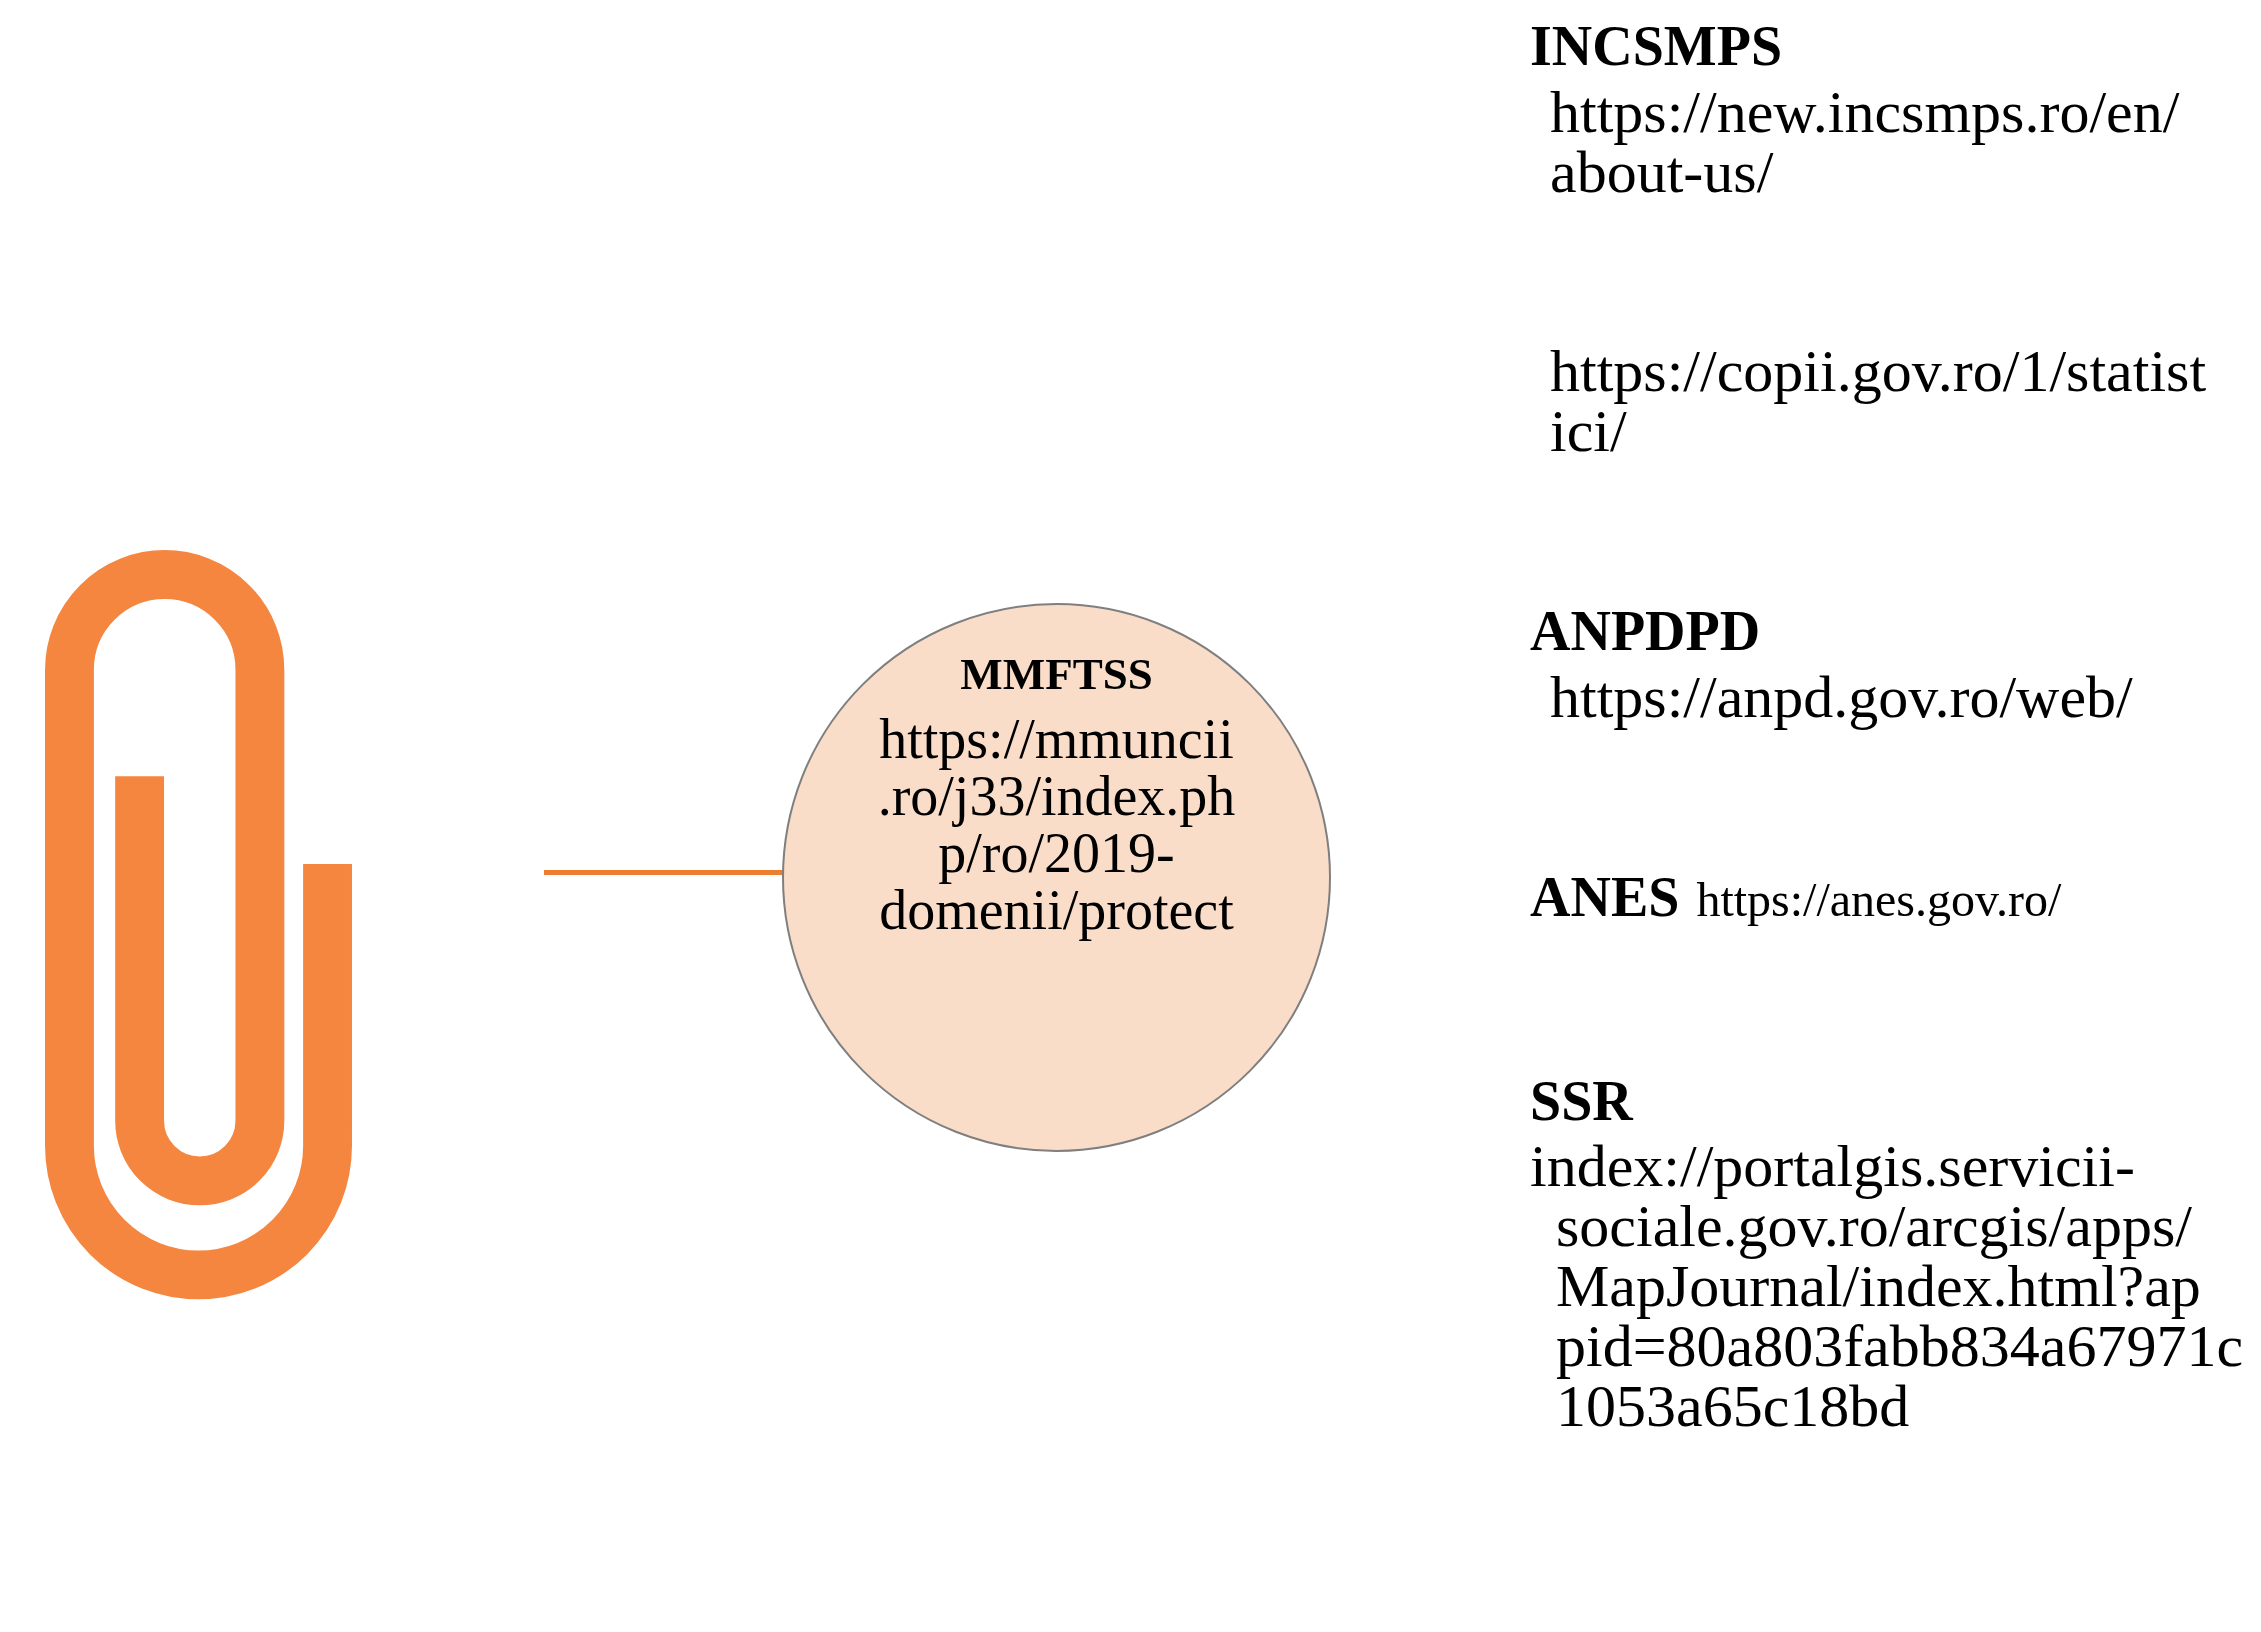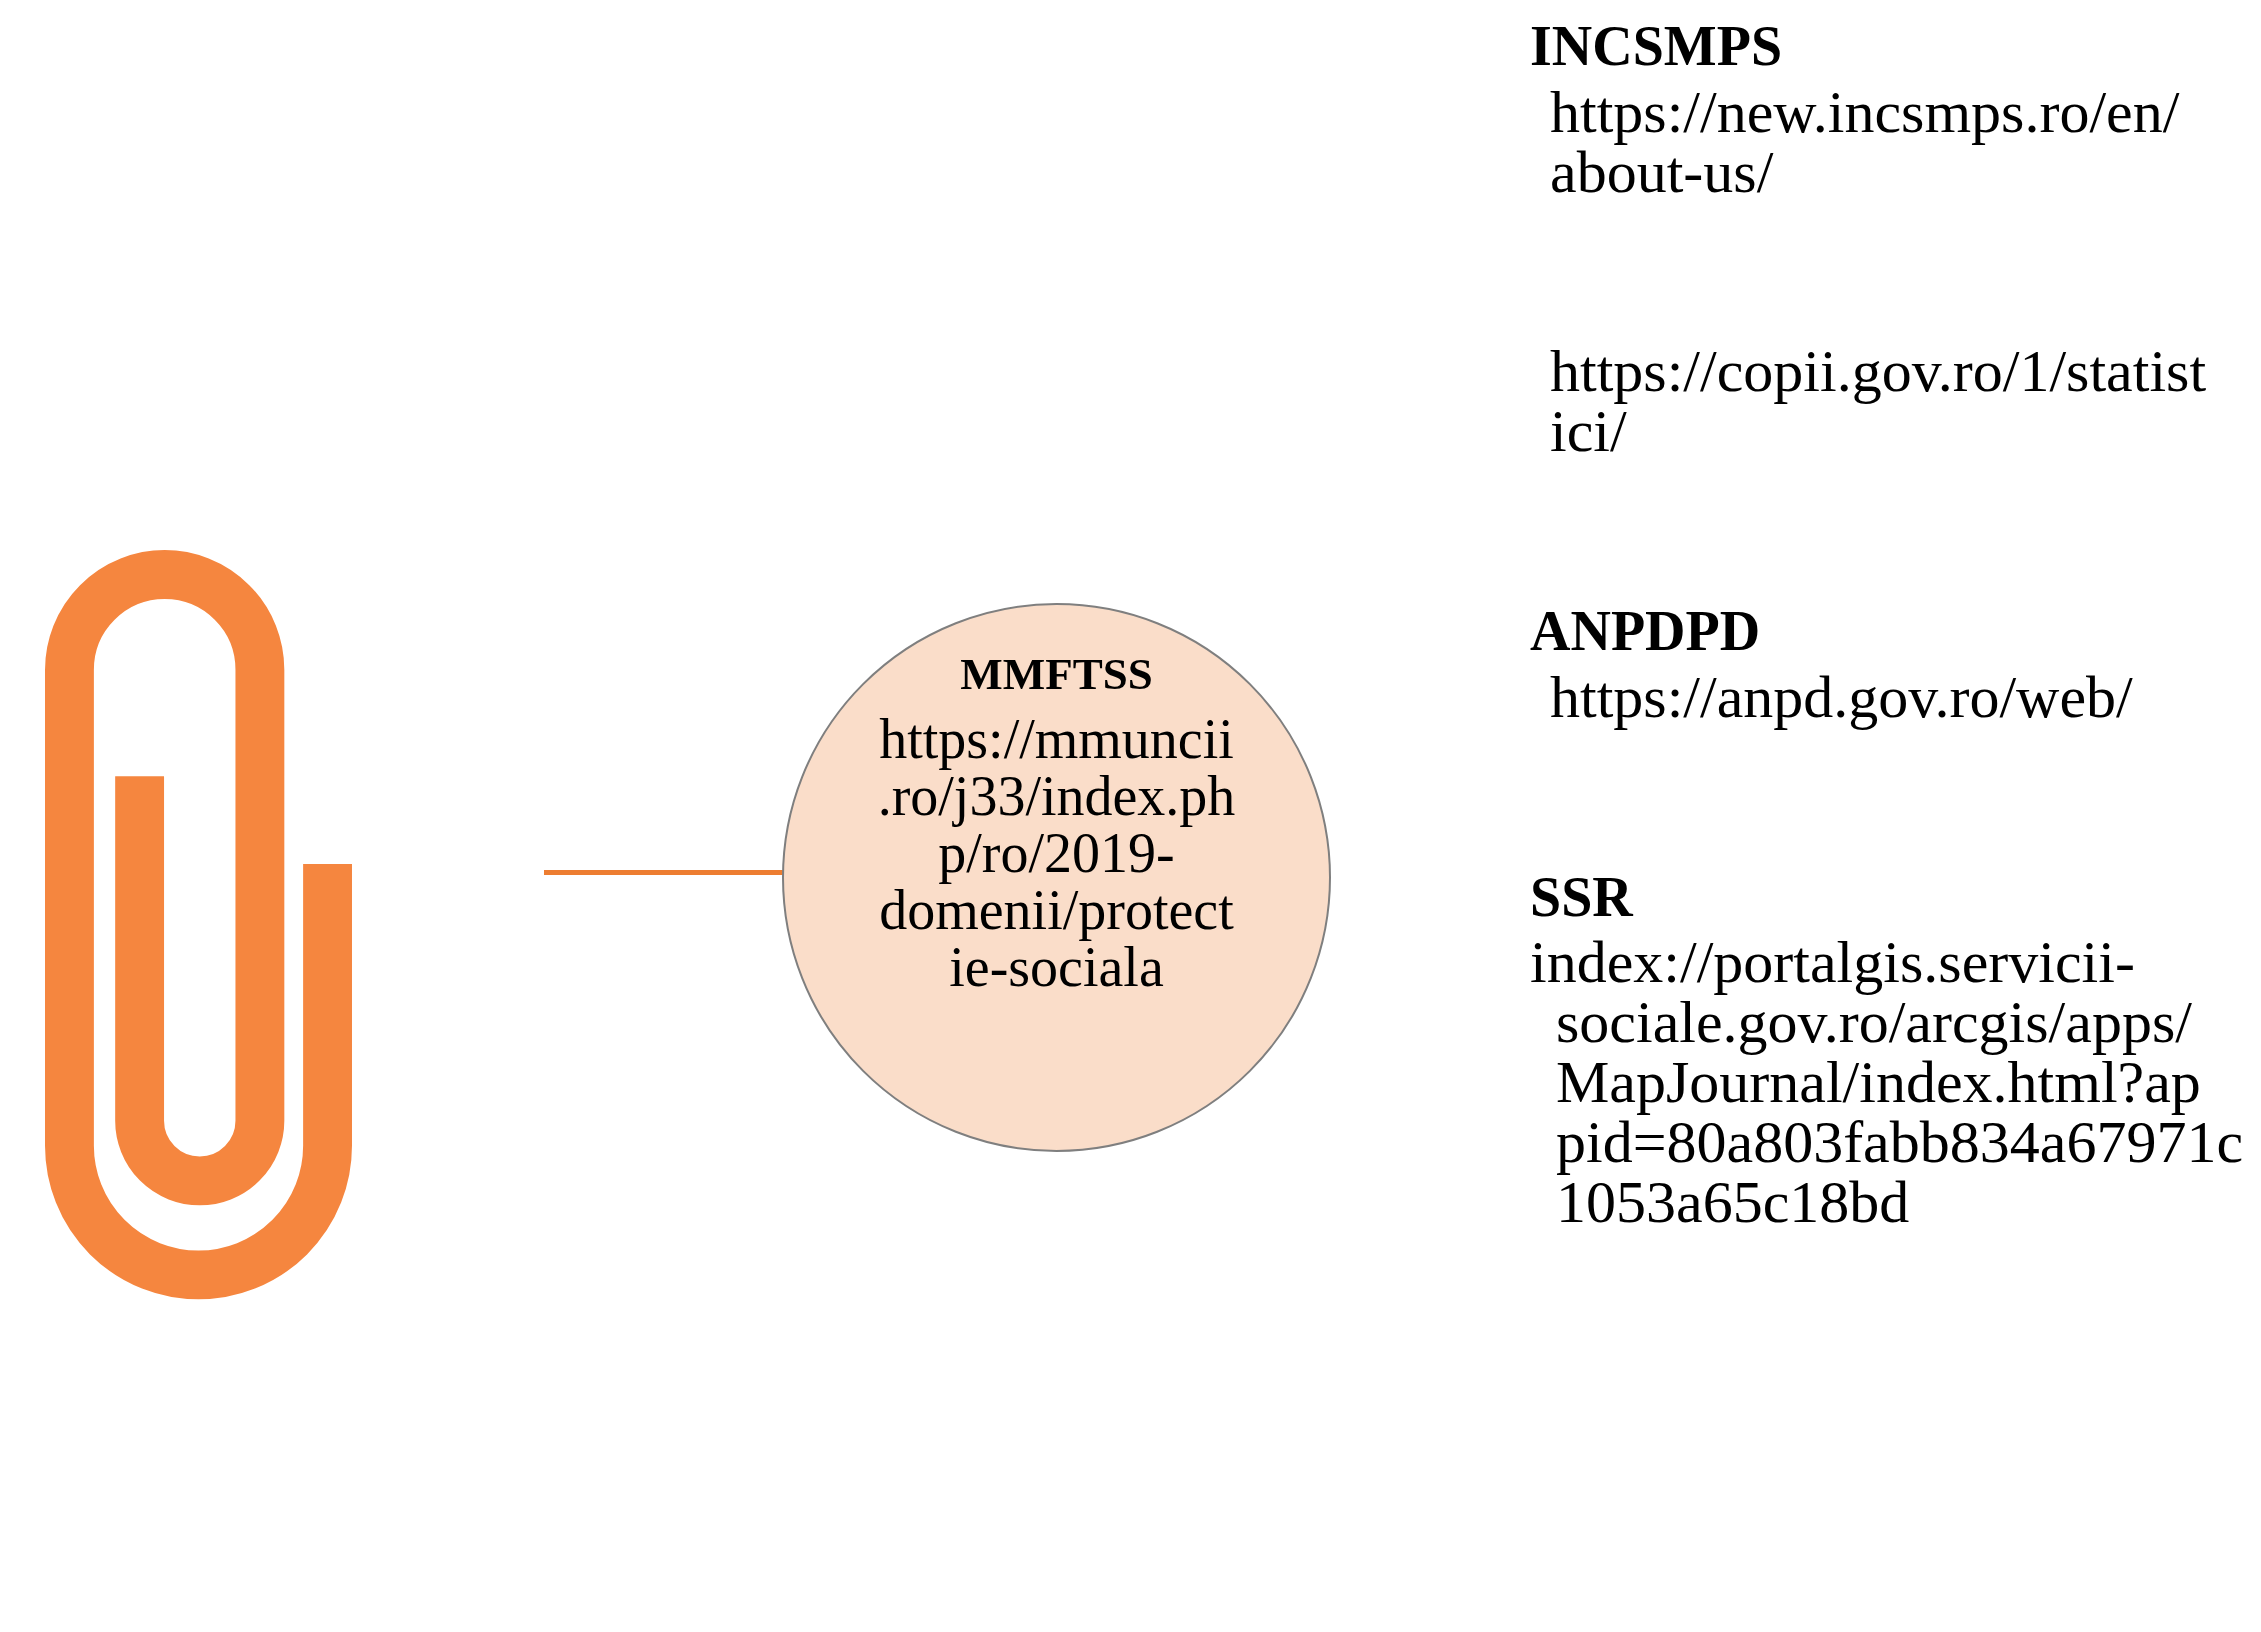--- a/index.html
+++ b/index.html
@@ -109,21 +109,20 @@
 
   <div class="connector"></div>
 
   <div class="node">
     <div class="node-label">MMFTSS</div>
     <div class="node-url">
       <div class="node-url-line">https://mmuncii</div>
       <div class="node-url-line">.ro/j33/index.ph</div>
       <div class="node-url-line">p/ro/2019-</div>
       <div class="node-url-line">domenii/protect</div>
-      <div class="node-url-line">ie-sociala</div>
     </div>
   </div>
 
   <div class="sources">
 
     <div class="entry">
       <div class="src-label">INCSMPS</div>
       <div class="src-urls">
         <div class="src-url-line">https://new.incsmps.ro/en/</div>
         <div class="src-url-line">about-us/</div>
@@ -137,20 +136,24 @@
       </div>
     </div>
 
     <div class="entry">
       <div class="src-label">ANPDPD</div>
       <div class="src-urls">
         <div class="src-url-line">https://anpd.gov.ro/web/</div>
       </div>
     </div>
 
+    <div class="entry entry-inline">
+      <span class="src-label">ANES</span>
+      <span class="src-url-inline">https://anes.gov.ro/</span>
+    </div>
 
     <div class="entry entry-ssr">
       <div class="src-label">SSR</div>
       <div class="src-urls">
         <div class="src-url-line">index://portalgis.servicii-</div>
         <div class="src-url-line cont">sociale.gov.ro/arcgis/apps/</div>
         <div class="src-url-line cont">MapJournal/index.html?ap</div>
         <div class="src-url-line cont">pid=80a803fabb834a67971c</div>
         <div class="src-url-line cont">1053a65c18bd</div>
       </div>

